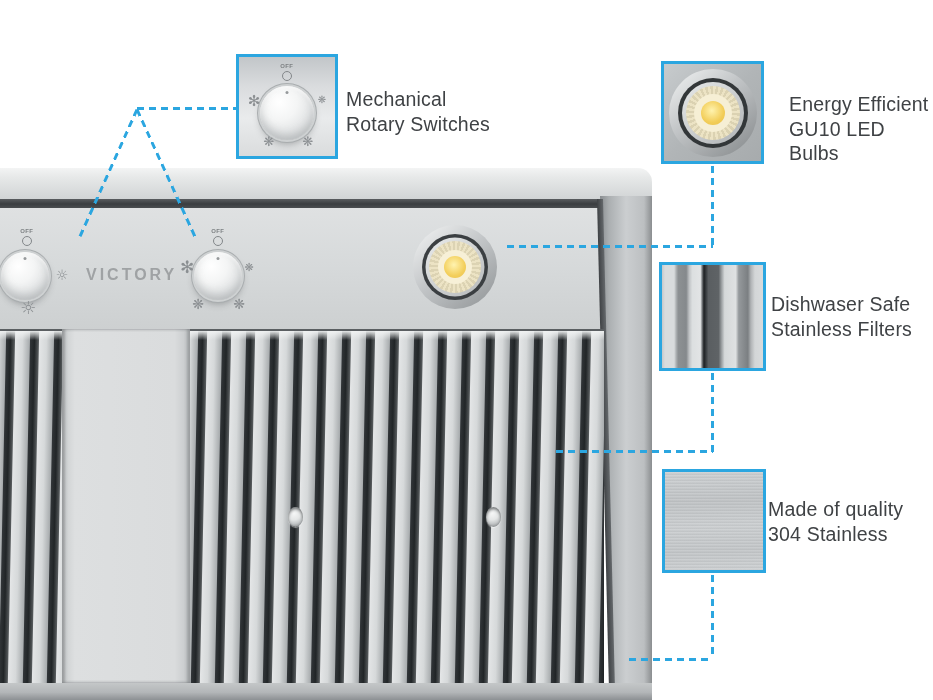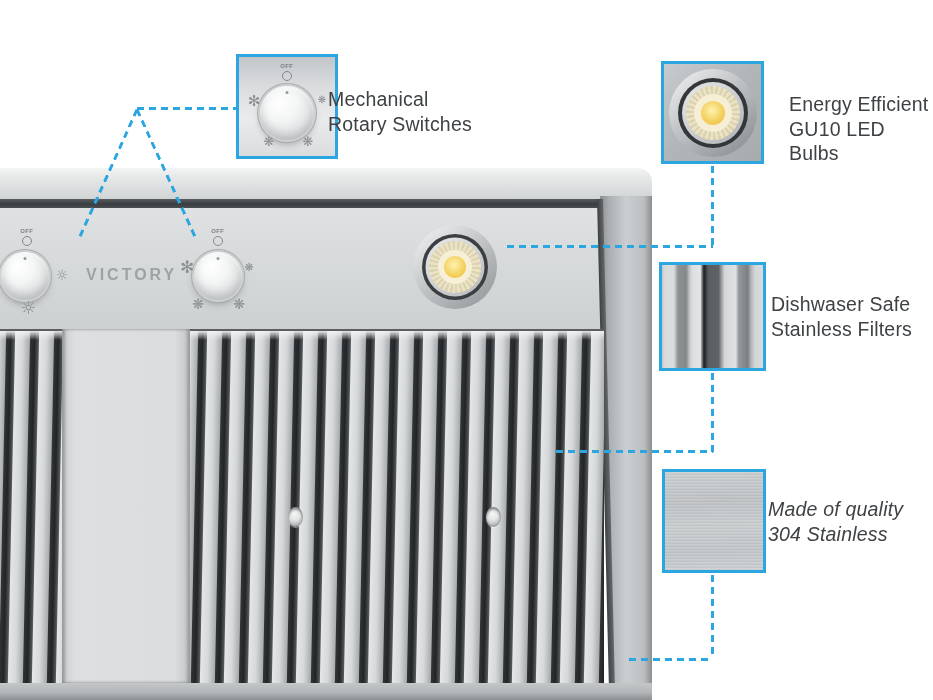--- a/index.html
+++ b/index.html
@@ -187,33 +187,33 @@
     <div class="cc cled-c5"></div>
     <div class="cc cled-c6"></div>
   </div>
 
   <div class="callout box-filter"></div>
 
   <div class="callout box-steel">
     <div class="brushed"></div>
   </div>
 
-  <div class="label" style="left:328px; top:87px;">
+  <div class="label" style="left:346px; top:87px;">
     <span>Mechanical</span>
     <span>Rotary Switches</span>
   </div>
   <div class="label" style="left:771px; top:92px;margin-left:18px;">
     <span>Energy Efficient</span>
     <span>GU10 LED Bulbs</span>
   </div>
   <div class="label" style="left:771px; top:292px;">
     <span>Dishwaser Safe</span>
     <span>Stainless Filters</span>
   </div>
-  <div class="label" style="left:768px; top:497px;font-style:italic;">
+  <div class="label" style="left:768px; top:497px;">
     <span>Made of quality</span>
     <span>304 Stainless</span>
   </div>
 
   <div class="dash-h" style="left:137px; top:107px; width:101px;"></div>
   <div class="dash-h rot" style="left:137px; top:108px; width:139px; transform:rotate(114.2deg);"></div>
   <div class="dash-h rot" style="left:137px; top:108px; width:140px; transform:rotate(65.5deg);"></div>
 
   <div class="dash-v" style="left:711px; top:166px; height:80px;"></div>
   <div class="dash-h" style="left:507px; top:245px; width:206px;"></div>

